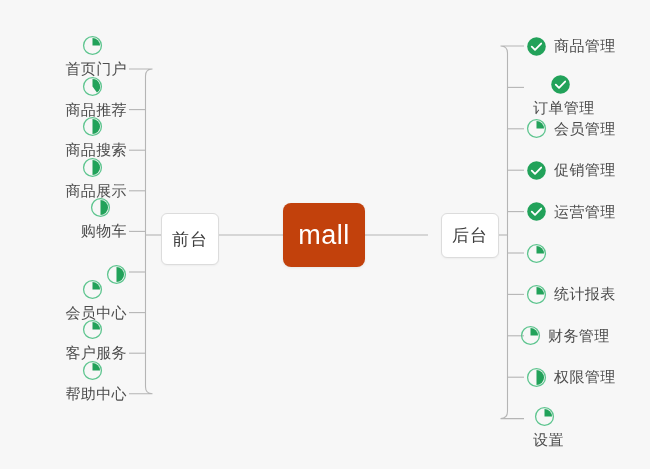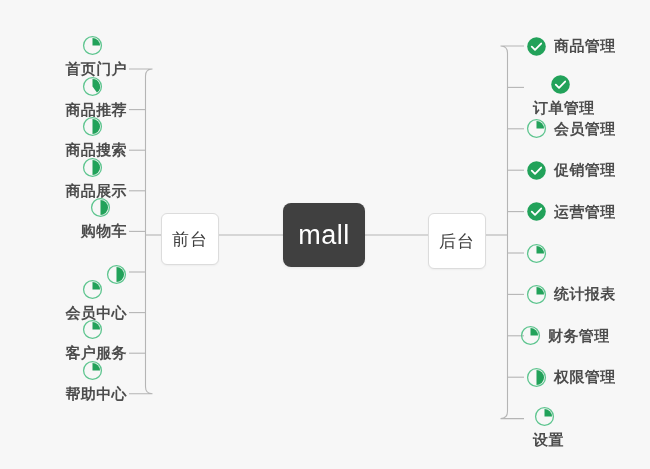--- a/index.html
+++ b/index.html
@@ -39,21 +39,20 @@
   }
 
   
   .leaf {
     position: absolute;
     display: flex;
     align-items: center;
     height: 26px;
     z-index: 3;
     white-space: nowrap;
-    font-weight: bold;
   }
   .leaf.left {
     right: 505px;           
     flex-direction: column;
     justify-content: flex-end;
   }
   .leaf-label {
     font-size: 15px;
     color: #4c4c4c;
     letter-spacing: 0.4px;
@@ -83,21 +82,21 @@
     align-items: center;
     justify-content: center;
     letter-spacing: 1px;
     box-sizing: border-box;
   }
 
   
   .root-node {
     position: absolute;
     z-index: 3;
-    background: #404040;
+    background: #c2410c;
     border-radius: 8px;
     color: #ffffff;
     font-size: 27px;
     display: flex;
     align-items: center;
     justify-content: center;
     letter-spacing: 0.5px;
     box-shadow: 0 1px 3px rgba(0,0,0,0.07);
     box-sizing: border-box;
   }
@@ -140,21 +139,21 @@
     </svg>
 
   <div class="root-node" style="left:283px; top:203px; width:82px; height:64px;">
     <span>mall</span>
   </div>
 
   <div class="branch-node" style="left:161px; top:213px; width:58px; height:52px;">
     <span>前台</span>
   </div>
 
-  <div class="branch-node" style="left:428px; top:213px; width:58px; height:56px;">
+  <div class="branch-node" style="left:441px; top:213px; width:58px; height:45px;">
     <span>后台</span>
   </div>
 
   <div id="left-leaves">
       <div class="leaf left" style="top: 56px; left: auto; right: 523px;">
         <svg viewBox="0 0 24 24" class="status-icon">
           <circle cx="12" cy="12" r="10.2" fill="none" stroke="#5ec58f" stroke-width="1.5"></circle>
           <path d="M 12 12 L 12 3.4000000000000004 A 8.6 8.6 0 0 1 20.6 12 Z" fill="#22a25a"></path>
         </svg>
         <span class="leaf-label">首页门户</span>

